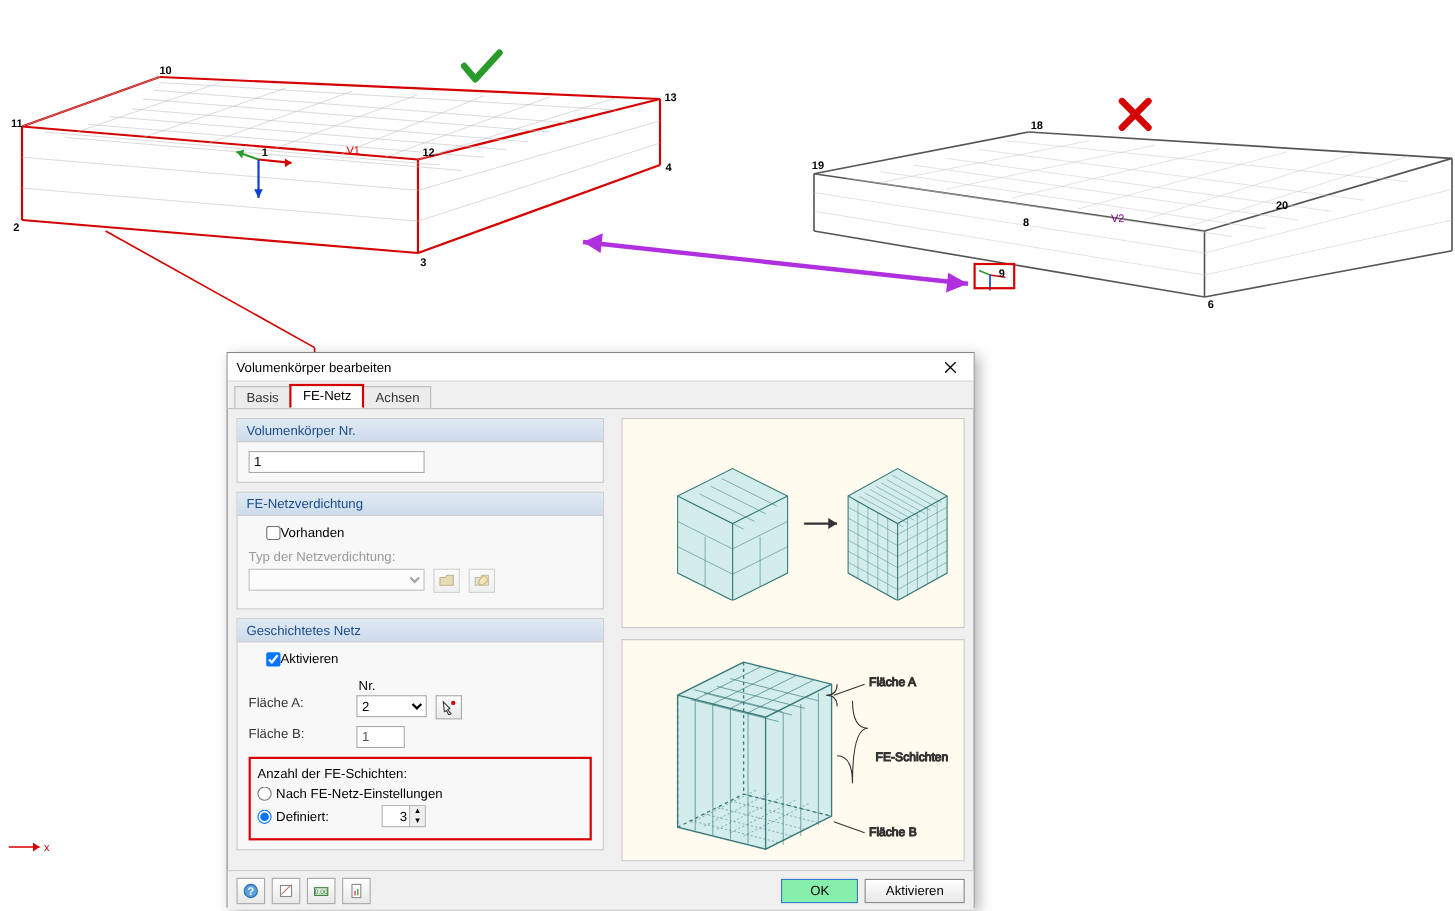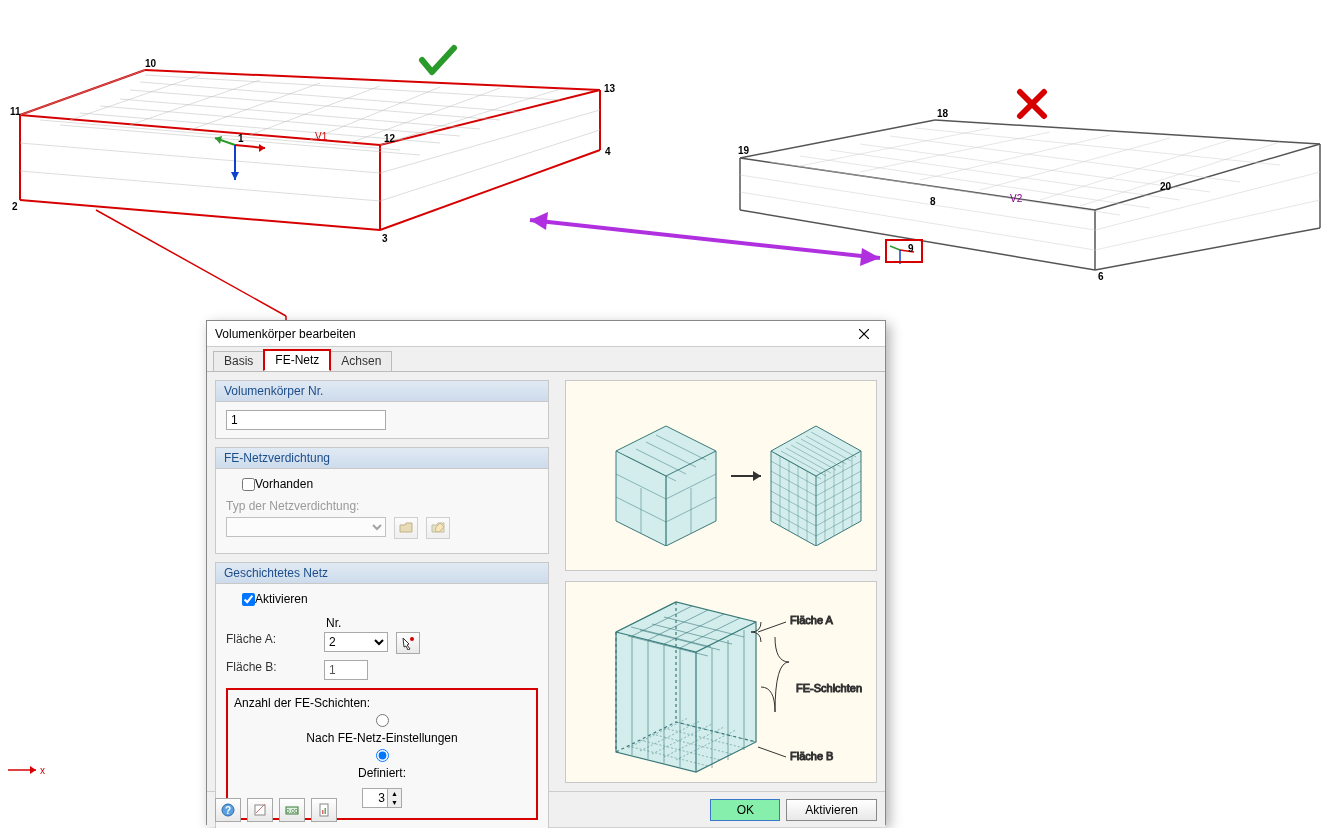--- a/index.html
+++ b/index.html
@@ -25,21 +25,21 @@
   .group-header { background: linear-gradient(#e0eaf4, #cddbeb); padding: 3px 8px; color: #1b4d8b; font-size: 12px; border-bottom: 1px solid #c8c8c8; }
   .group-body { padding: 8px 10px; }
 
   .field-row { display: flex; margin-bottom: 6px; gap: 8px; }
   .field-label { width: 90px; color: #333; }
   input[type=text].txt { height: 20px; border: 1px solid #a9a9a9; padding: 0 4px; background: #fff; font-size: 12px; }
   input.ro { background: #f0f0f0; color: #555; }
   select.sel { height: 20px; border: 1px solid #a9a9a9; background: #fff; font-size: 12px; }
   .checkbox { display: flex; align-items: center; gap: 0; margin-left: 16px; }
   .checkbox input { margin: 0; }
-  .radio { display: flex; align-items: center; gap: 4px; margin-bottom: 4px; flex-direction: column; }
+  .radio { display: flex; align-items: center; gap: 4px; margin-bottom: 4px; }
   .radio input { margin: 0; }
 
   .small-btn { width: 24px; height: 22px; border: 1px solid #a9a9a9; background: linear-gradient(#fff,#e8e8e8); display: inline-flex; align-items: center; justify-content: center; cursor: pointer; }
   .small-btn.disabled { opacity: .5; cursor: default; }
   .spin { width: 40px; height: 20px; border: 1px solid #a9a9a9; display: inline-flex; }
   .spin input { width: 24px; border: none; text-align: right; padding-right: 2px; font-size: 12px; }
   .spin .spin-btns { width: 14px; display: flex; flex-direction: column; border-left: 1px solid #a9a9a9; }
   .spin .spin-btns div { flex:1; font-size:7px; display:flex; align-items:center; justify-content:center; cursor:pointer; background:#eee; }
 
   .highlight-box { border: 2px solid #d60000; padding: 6px; }

